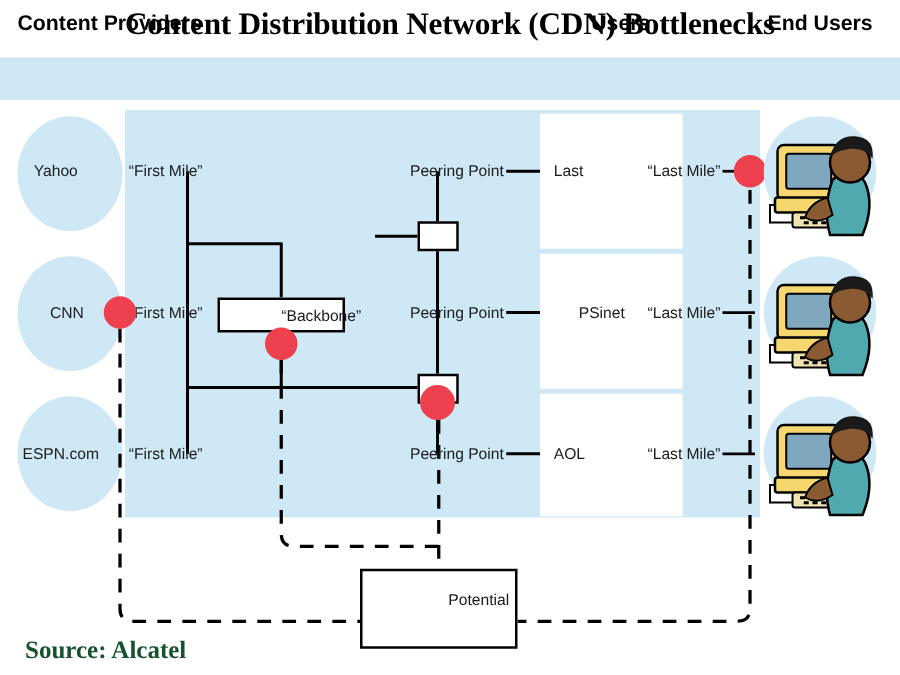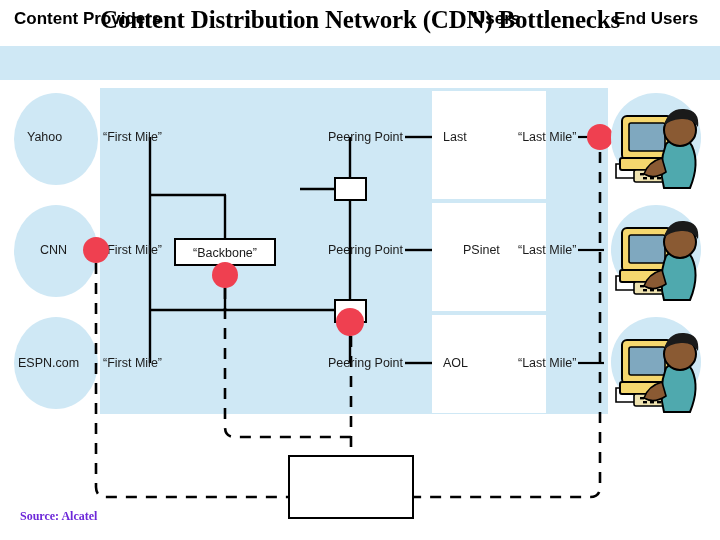--- a/index.html
+++ b/index.html
@@ -31,22 +31,22 @@
     color: #000000;
     letter-spacing: -0.2px;
     white-space: nowrap;
   }
   .source {
     position: absolute;
     left: 20px;
     top: 509px;
     font-family: "Liberation Serif", serif;
     font-weight: bold;
-    font-size: 12px;
-    color: #6d28d9;
+    font-size: 20px;
+    color: #14532d;
   }
   .header-bar {
     position: absolute;
     left: 0; top: 46px;
     width: 720px; height: 34px;
     background: #cfe8f5;
   }
   .header-label {
     position: absolute;
     font-family: "Liberation Sans", sans-serif;
@@ -127,20 +127,21 @@
 
   .boxlabel {
     position: absolute;
     left: 0; width: 100%;
     text-align: center;
     font-family: "Liberation Sans", sans-serif;
     font-size: 12.5px;
     color: #1b1b1b;
     line-height: 15px;
     white-space: nowrap;
+    padding-left: 32px;
   }
   .reddot {
     position: absolute;
     border-radius: 50%;
     background: #ef4050;
   }
 </style>
 </head>
 <body>
 
@@ -217,20 +218,21 @@
   <div class="diag-label" style="left:518px; top:356px;">“Last Mile”</div>
 
   <div class="wbox" id="backbone-box">
     <div class="boxlabel" style="top:6px;">“Backbone”</div>
   </div>
 
   <div class="wbox" id="peer-node-0"></div>
   <div class="wbox" id="peer-node-1"></div>
 
   <div class="wbox" id="bottleneck-box">
+    <div class="boxlabel" style="top:16px;">Potential</div>
   </div>
 
   <div class="reddot" style="left:587px; top:124px; width:26px; height:26px;"></div>
   <div class="reddot" style="left:83px; top:237px; width:26px; height:26px;"></div>
   <div class="reddot" style="left:212px; top:262px; width:26px; height:26px;"></div>
   <div class="reddot" style="left:336px; top:308px; width:28px; height:28px;"></div>
 
   <svg class="user-art" id="user-0" viewBox="0 0 104 98">
     <circle cx="52" cy="46" r="45" fill="#cfe8f5"></circle>
     <path d="M12 72 L48 72 L48 86 L12 86 Z" fill="#ffffff" stroke="#000" stroke-width="1.6"></path>

